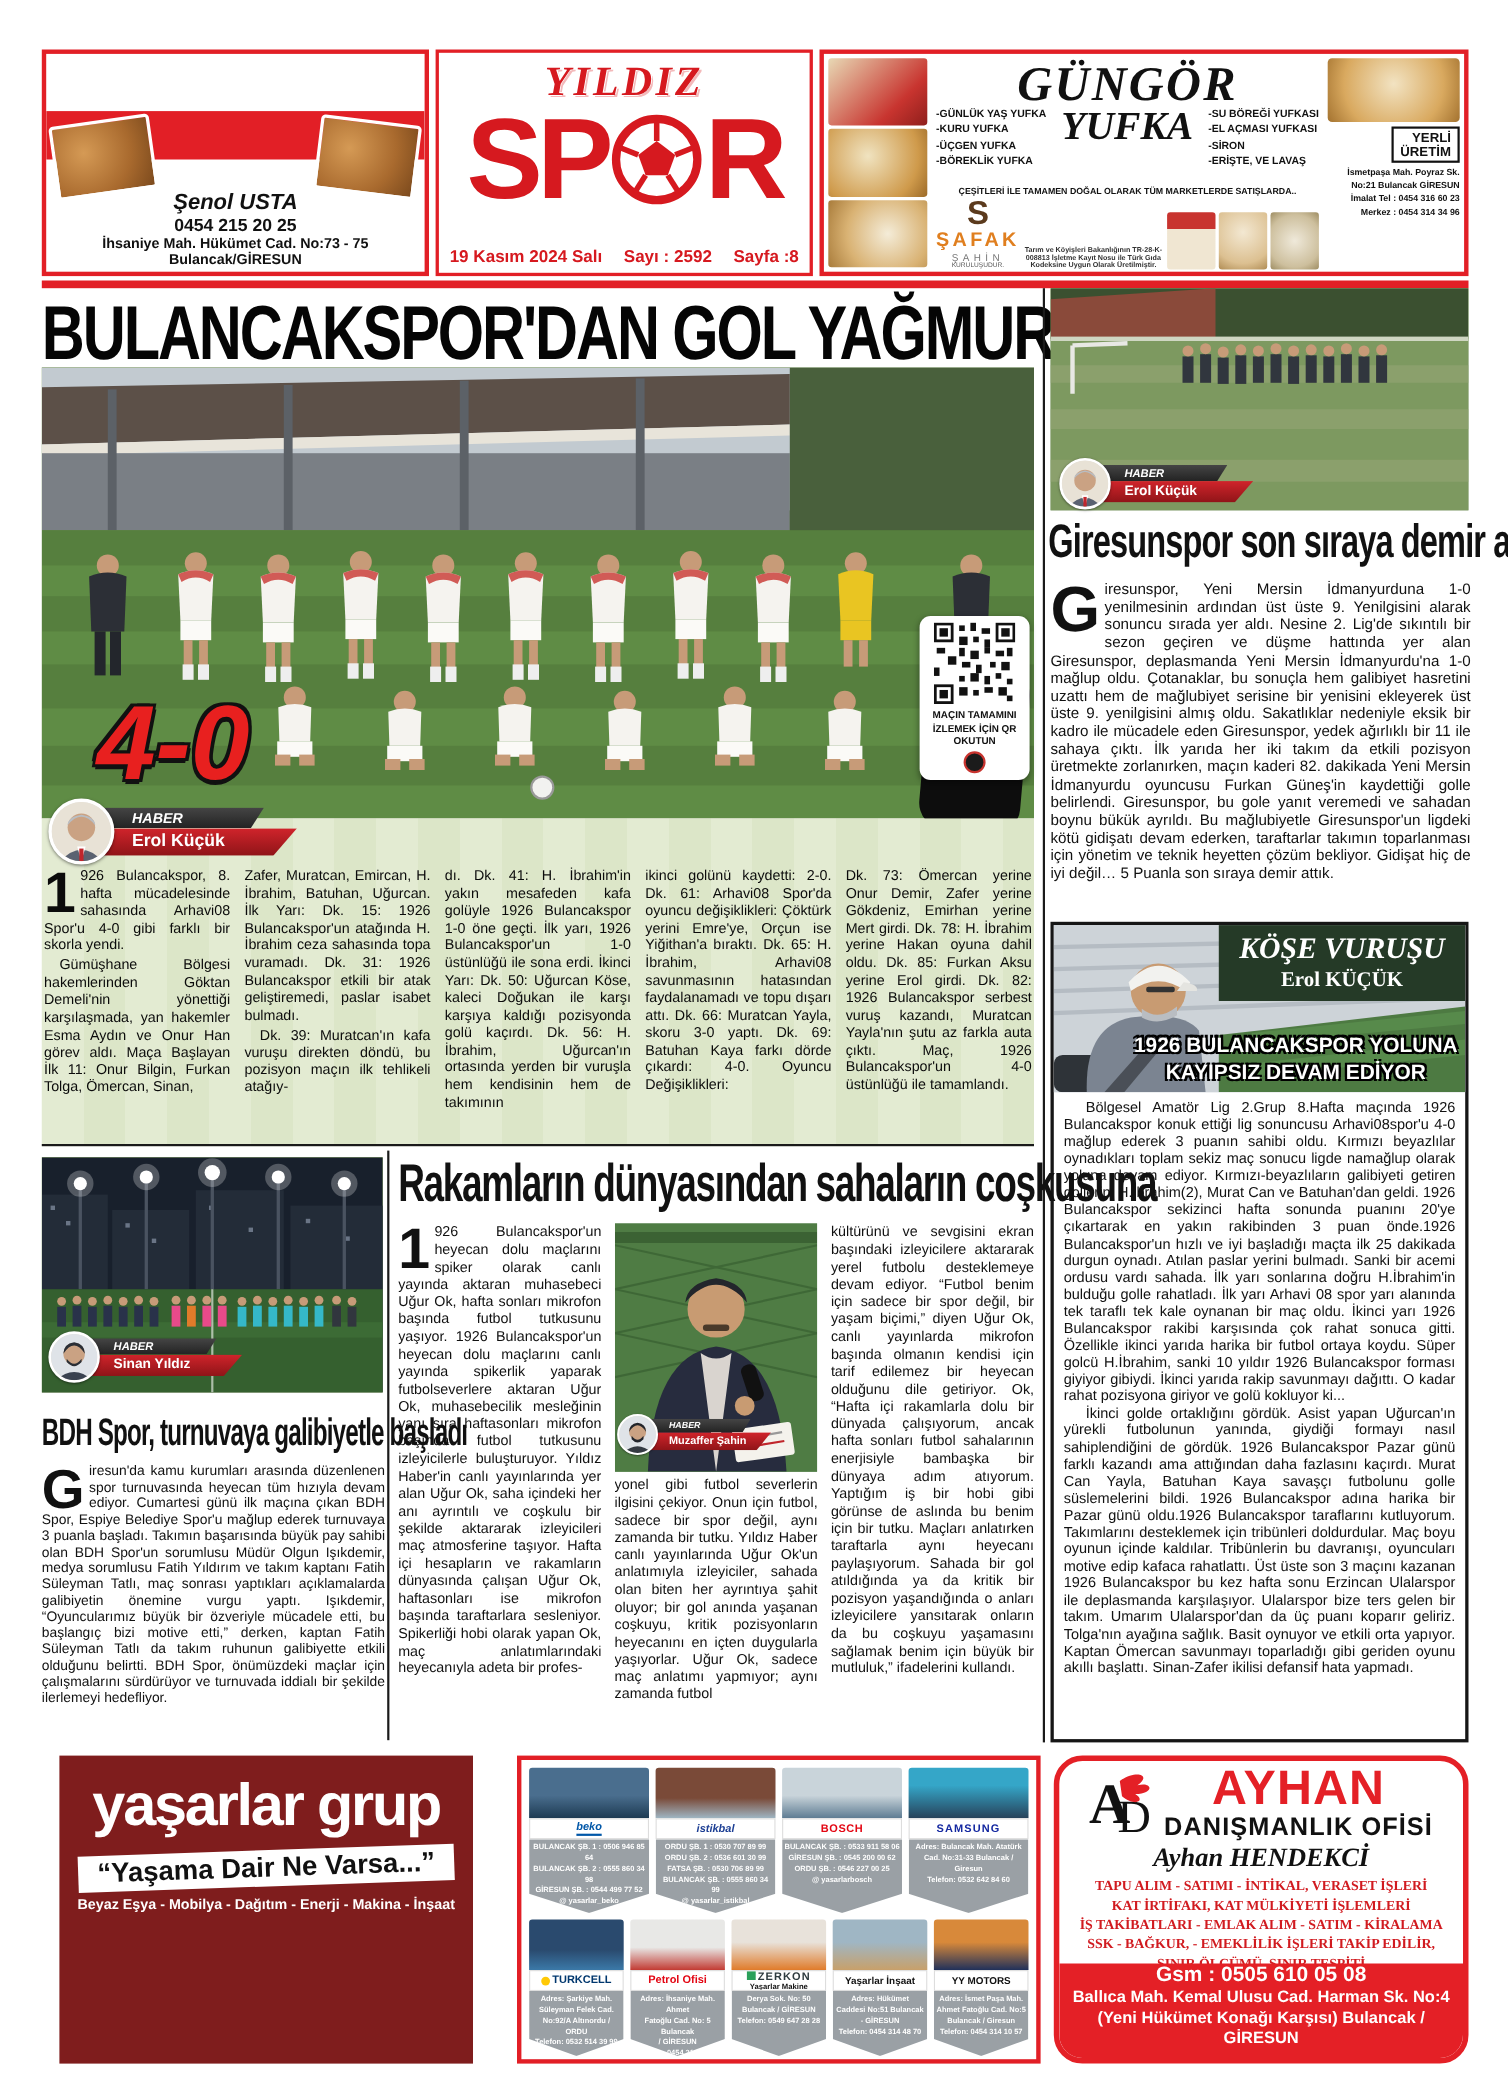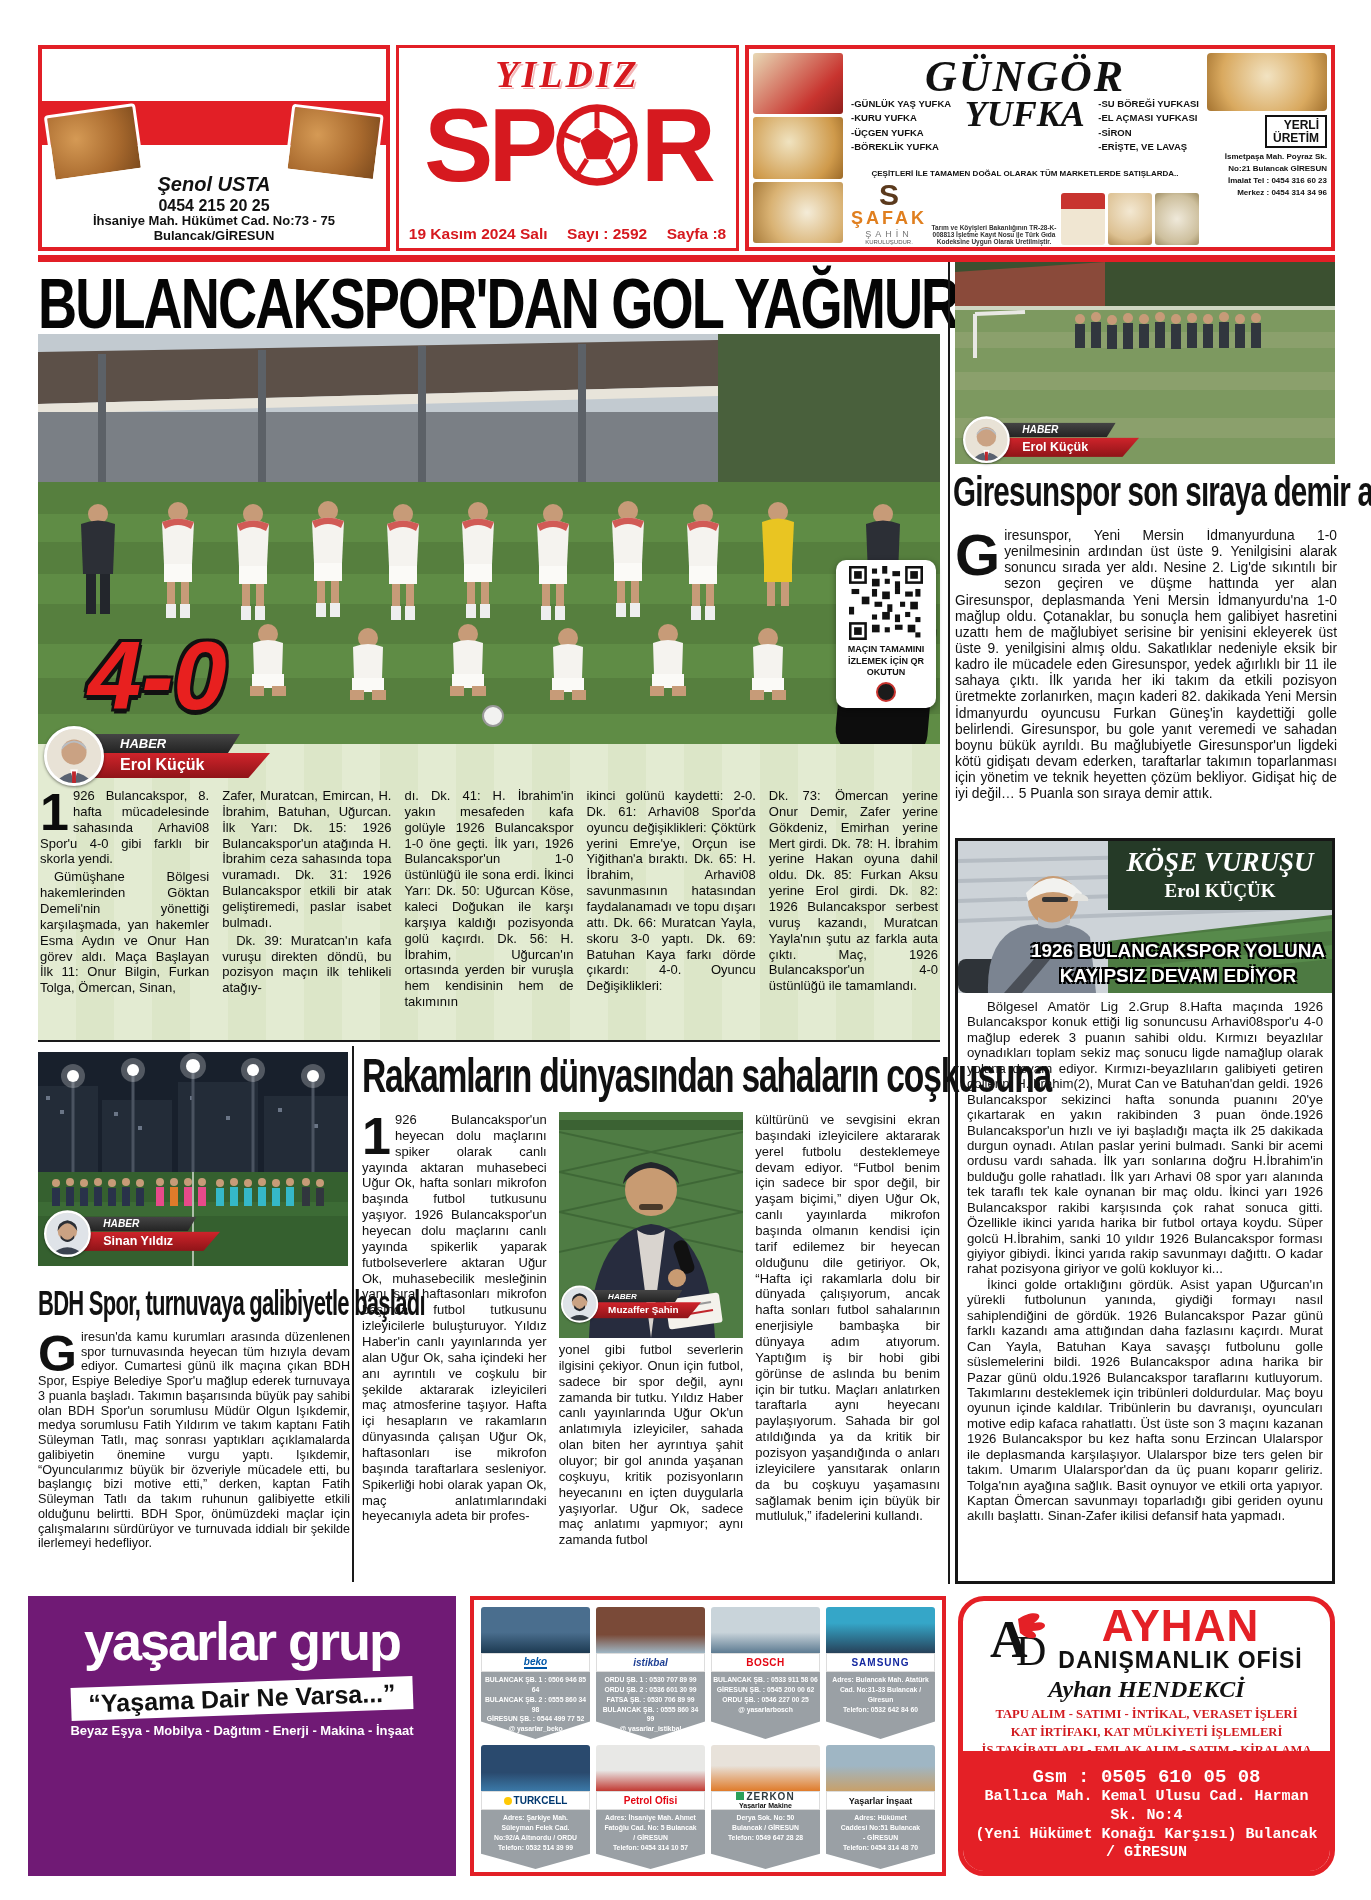--- a/index.html
+++ b/index.html
@@ -117,21 +117,21 @@
   .bdh-body{left:38px;top:1330px;width:312px;height:252px;font-size:12.6px;line-height:1.17;text-align:justify;overflow:hidden;}
   
   .rak-cols{left:362px;top:1112px;width:578px;height:470px;display:flex;gap:12px;}
   .rcol{flex:1;font-size:13px;line-height:1.22;text-align:justify;overflow:hidden;}
   .rak-photo{position:relative;width:100%;height:226px;background:#4f7c44;overflow:hidden;margin-bottom:4px;}
   .rak-byline{left:2px;top:176px;transform:scale(.62);transform-origin:0 0;}
   
   .vdiv{background:#1a1a1a;width:2px;}
   .hdiv{background:#1a1a1a;height:2px;}
   
-  .yas{left:28px;top:1596px;width:428px;height:280px;background:#701a75;overflow:hidden;}
+  .yas{left:54px;top:1596px;width:376px;height:280px;background:#7f1d1d;overflow:hidden;}
   .yas-title{text-align:center;color:#fff;font-weight:800;font-size:54px;letter-spacing:-2px;margin-top:14px;}
   .yas-banner{margin:10px auto 0;width:330px;background:#fff;transform:rotate(-2deg);text-align:center;
      font-weight:700;font-size:25px;padding:2px 6px;}
   .yas-sectors{text-align:center;color:#fff;font-weight:800;font-size:13px;margin-top:8px;}
   .yas-white{position:absolute;left:18px;right:18px;bottom:0;height:92px;background:#fff;border-radius:30px 30px 0 0;text-align:center;}
   .yas-phone{font-weight:900;font-size:31px;margin-top:8px;}
   .yas-web{font-size:11.5px;color:#555;font-weight:600;margin-top:1px;}
   .yas-addr{font-weight:800;font-size:16.5px;margin-top:2px;}
   .mini{left:470px;top:1596px;width:476px;height:280px;border:4px solid #e21f26;box-sizing:border-box;background:#fff;padding:7px;}
   .mini-row{display:flex;gap:6px;}
@@ -154,21 +154,21 @@
   .dot{display:inline-block;width:8px;height:8px;border-radius:50%;background:#ffc905;margin-right:2px;}
   .zsq{display:inline-block;width:8px;height:8px;background:#2aa05a;margin-right:2px;}
   .ayhan{left:958px;top:1596px;width:377px;height:280px;border:5px solid #e42026;border-radius:26px;box-sizing:border-box;
      background:#fff;overflow:hidden;text-align:center;}
   .ay-head{display:flex;align-items:center;justify-content:center;gap:6px;margin-top:4px;}
   .ay-title{color:#e42026;font-weight:900;font-size:44px;line-height:.95;letter-spacing:1px;}
   .ay-sub{color:#111;font-weight:700;font-size:23px;letter-spacing:1px;}
   .ay-person{font-family:"Liberation Serif",serif;font-style:italic;font-weight:700;font-size:24px;margin-top:2px;}
   .ay-services{font-family:"Liberation Serif",serif;color:#d11b20;font-weight:700;font-size:12.6px;line-height:1.42;
      white-space:pre-line;margin-top:3px;}
-  .ay-footer{position:absolute;left:0;right:0;bottom:0;background:#e42026;color:#fff;padding:15px 4px 8px;font-family:Liberation Mono, monospace;}
+  .ay-footer{position:absolute;left:0;right:0;bottom:0;background:#e42026;color:#fff;padding:0 4px 8px;}
   .ay-gsm{font-weight:900;font-size:19px;}
   .ay-addr{font-weight:600;font-size:15px;line-height:1.25;}
 </style>
 </head>
 <body>
 
 <div class="page">
 
   <div class="hdr-box ustam">
     <div class="ustam-band"></div>
@@ -780,20 +780,30 @@
       <div class="card">
         <div class="cph p-yi"></div>
         <div class="clabel">
             <span class="t-yi" style="font-size:9px;">Yaşarlar İnşaat</span>
           </div>
         <div class="cinfo">Adres: Hükümet
 Caddesi No:51 Bulancak
 - GİRESUN
 Telefon: 0454 314 48 70</div>
       </div>
+      <div class="card">
+        <div class="cph p-yy"></div>
+        <div class="clabel">
+            <span class="t-yy" style="font-size:9px;">YY MOTORS</span>
+          </div>
+        <div class="cinfo">Adres: İsmet Paşa Mah.
+Ahmet Fatoğlu Cad. No:5
+Bulancak / Giresun
+Telefon: 0454 314 10 57</div>
+      </div>
     </div>
   </div>
 
   <div class="abs ayhan">
     <div class="ay-head">
       <svg width="62" height="56" viewBox="0 0 62 56">
         <text x="0" y="46" font-family="Liberation Serif, serif" font-size="52" font-weight="bold" fill="#111">A</text>
         <text x="26" y="54" font-family="Liberation Serif, serif" font-size="42" fill="#111">D</text>
         <path d="M28,8 C42,-2 58,2 44,12 C58,8 60,20 42,20 C52,26 42,32 30,22 Z" fill="#e42026"></path>
       </svg>

